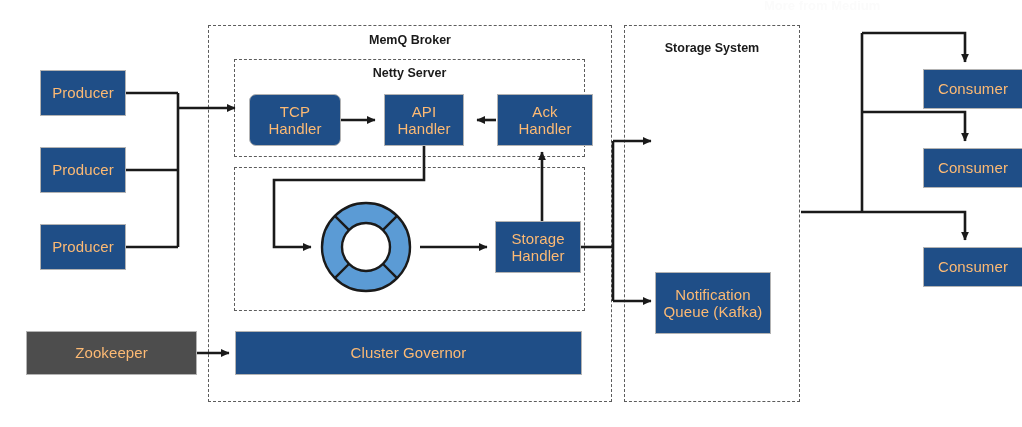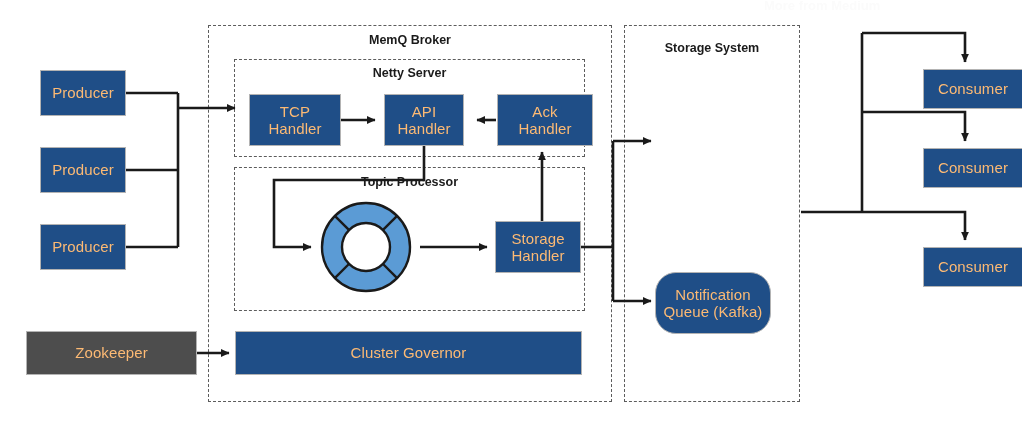--- a/index.html
+++ b/index.html
@@ -70,21 +70,20 @@
 
   <div class="ghost" style="left:764px; top:-2px;">More from Medium</div>
 
   <div class="dashbox" style="left:208px; top:25px; width:404px; height:377px;"></div>
   <div class="dashbox" style="left:234px; top:59px; width:351px; height:98px;"></div>
   <div class="dashbox" style="left:234px; top:167px; width:351px; height:144px;"></div>
   <div class="dashbox" style="left:624px; top:25px; width:176px; height:377px;"></div>
 
   <div class="group-label" style="left:208px; top:33px; width:404px;">MemQ Broker</div>
   <div class="group-label" style="left:234px; top:66px; width:351px;">Netty Server</div>
-  <div class="group-label" style="left:234px; top:175px; width:351px;">Topic Processor</div>
   <div class="group-label" style="left:624px; top:41px; width:176px;">Storage System</div>
 
   <svg viewBox="0 0 1022 427" xmlns="http://www.w3.org/2000/svg">
     <defs>
       <marker id="arrowR" markerWidth="9" markerHeight="9" refX="8" refY="4.5" orient="auto" markerUnits="userSpaceOnUse">
         <path d="M0,0.6 L8.6,4.5 L0,8.4 z" fill="#1a1a1a"></path>
       </marker>
       <marker id="arrowL" markerWidth="9" markerHeight="9" refX="8" refY="4.5" orient="auto" markerUnits="userSpaceOnUse">
         <path d="M0,0.6 L8.6,4.5 L0,8.4 z" fill="#1a1a1a"></path>
       </marker>
@@ -137,31 +136,31 @@
       <line x1="32.9" y1="32.9" x2="18.8" y2="18.8"></line>
       <line x1="32.9" y1="67.0" x2="18.8" y2="81.1"></line>
       <line x1="67.0" y1="67.0" x2="81.1" y2="81.1"></line>
     </g>
   </svg>
 
   <div class="node blue" style="left:40px; top:70px; width:86px; height:46px;">Producer</div>
   <div class="node blue" style="left:40px; top:147px; width:86px; height:46px;">Producer</div>
   <div class="node blue" style="left:40px; top:224px; width:86px; height:46px;">Producer</div>
 
-  <div class="node blue" style="left:249px; top:94px; width:92px; height:52px;">TCP
+  <div class="node blue" style="left:249px; top:94px; width:92px; height:52px;border-radius:7px;">TCP
 Handler</div>
   <div class="node blue" style="left:384px; top:94px; width:80px; height:52px;">API
 Handler</div>
   <div class="node blue" style="left:497px; top:94px; width:96px; height:52px;">Ack
 Handler</div>
 
   <div class="node blue" style="left:495px; top:221px; width:86px; height:52px;">Storage
 Handler</div>
 
-  <div class="node blue" style="left:655px; top:272px; width:116px; height:62px;border-radius:21px;">Notification
+  <div class="node blue" style="left:655px; top:272px; width:116px; height:62px;">Notification
 Queue (Kafka)</div>
 
   <div class="node gray" style="left:26px; top:331px; width:171px; height:44px;">Zookeeper</div>
   <div class="node blue" style="left:235px; top:331px; width:347px; height:44px;">Cluster Governor</div>
 
   <div class="node blue" style="left:923px; top:69px; width:100px; height:40px;">Consumer</div>
   <div class="node blue" style="left:923px; top:148px; width:100px; height:40px;">Consumer</div>
   <div class="node blue" style="left:923px; top:247px; width:100px; height:40px;">Consumer</div>
 
 </div>

